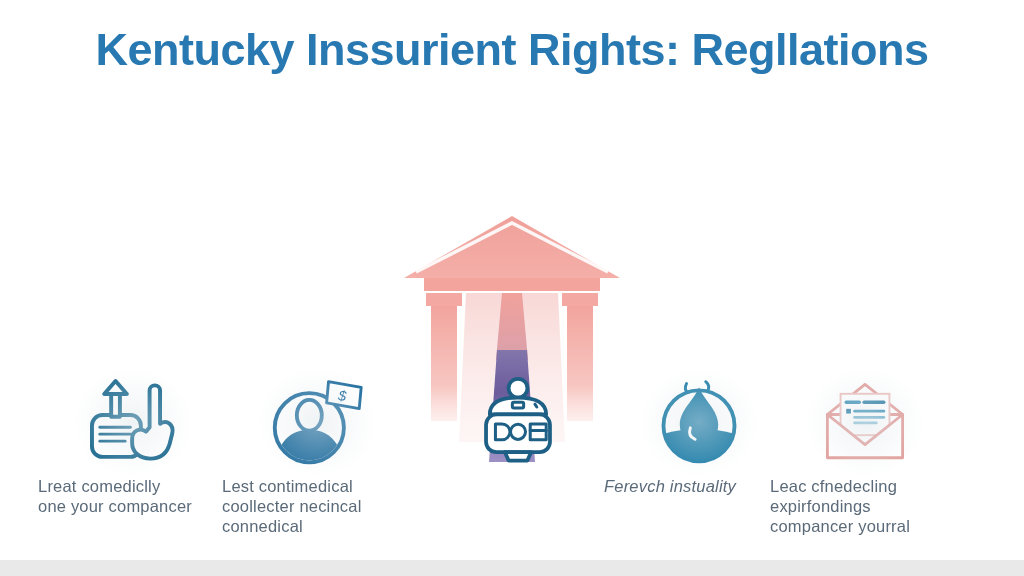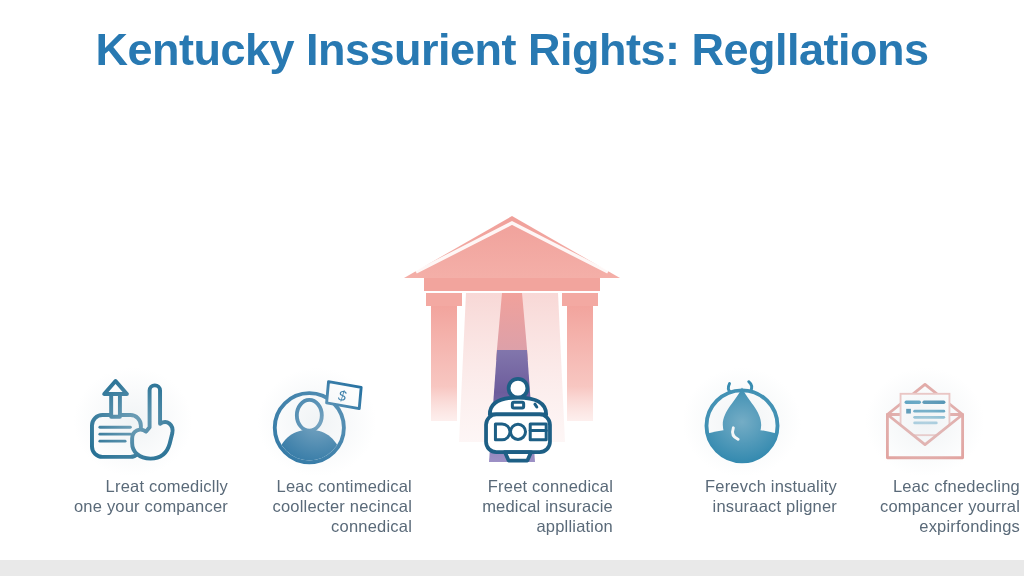--- a/index.html
+++ b/index.html
@@ -7,34 +7,34 @@
     position:relative;width:1024px;height:560px;margin:0 auto;
     background:#ffffff;overflow:hidden;
     font-family:"Liberation Sans",sans-serif;
   }
   .title{
     position:absolute;left:0;top:24px;width:1024px;
     text-align:center;font-size:45px;font-weight:bold;
     color:#2879B2;letter-spacing:-0.5px;margin:0;
   }
   .building{position:absolute;left:402px;top:212px;width:220px;height:250px;z-index:1;}
-  .item{position:absolute;top:374px;width:190px;z-index:2;text-align:right;}
+  .item{position:absolute;top:374px;width:190px;z-index:2;text-align:left;}
   .item .icon-wrap{
     position:relative;height:96px;display:flex;align-items:center;justify-content:center;
   }
   .icon-halo{
     position:absolute;left:50%;top:50%;width:120px;height:110px;transform:translate(-50%,-50%);
     background:radial-gradient(ellipse at center, rgba(222,229,233,0.45) 0%, rgba(222,229,233,0) 70%);
     border-radius:50%;
   }
   .caption{
     margin-top:6px;font-size:16.5px;line-height:20px;color:#5A6A79;letter-spacing:0.2px;
   }
   .caption span{display:block;}
-  .item1{left:38px;} .item2{left:222px;} .item3{left:423px;} .item4{left:647px;} .item5{left:830px;}
+  .item1{left:38px;} .item2{left:222px;} .item3{left:423px;} .item4{left:604px;font-style:italic;} .item5{left:770px;}
   svg{display:block;}
 </style>
 </head>
 <body>
 
 <div class="canvas">
 
   <h1 class="title">Kentucky Inssurient Rights: Regllations</h1>
 
   <svg class="building" viewBox="0 0 220 250" aria-hidden="true">
@@ -114,21 +114,21 @@
         <circle cx="42" cy="56" r="36" fill="none" stroke="#2470A0" stroke-width="4"></circle>
         <polygon points="62,8 96,14 94,36 60,30" fill="#ffffff" stroke="#2470A0" stroke-width="3" stroke-linejoin="round"></polygon>
         <text x="72" y="28" font-family="Liberation Sans, sans-serif" font-size="15" font-style="italic" fill="#2470A0" transform="rotate(6 78 24)">$</text>
         <g clip-path="url(#pClip)">
           <path d="M6,92 C12,66 26,58 42,58 C58,58 72,66 78,92 Z" fill="#2470A0"></path>
         </g>
         <ellipse cx="42" cy="43" rx="13" ry="16" fill="#ffffff" stroke="#2470A0" stroke-width="4"></ellipse>
       </svg>
     </div>
     <p class="caption">
-      <span>Leac contimedical</span>
+      <span>Lest contimedical</span>
       <span>coollecter necincal</span>
       <span>connedical</span>
     </p>
   </div>
 
   <div class="item item3">
     <div class="icon-wrap">
       <svg width="94" height="96" viewBox="0 0 100 100">
         <g fill="#ffffff" stroke="#1D5F85" stroke-width="4" stroke-linejoin="round" stroke-linecap="round">
           <circle cx="50" cy="14" r="10"></circle>
@@ -139,42 +139,36 @@
         <g fill="none" stroke="#1D5F85" stroke-width="3.2" stroke-linejoin="round" stroke-linecap="round">
           <rect x="44" y="29" width="12" height="6" rx="1.5"></rect>
           <path d="M68,31 l2,3"></path>
           <path d="M26,52 h7 a8.5,8.5 0 0 1 0,17 h-7 z"></path>
           <circle cx="50" cy="60.5" r="8"></circle>
           <rect x="63" y="52" width="17" height="17"></rect>
           <line x1="63" y1="59" x2="80" y2="59"></line>
         </g>
       </svg>
     </div>
-    <p class="caption">
-      <span>Freet connedical</span>
-      <span>medical insuracie</span>
-      <span>applliation</span>
-    </p>
   </div>
 
   <div class="item item4">
     <div class="icon-wrap">
       <div class="icon-halo"></div>
       <svg width="100" height="96" viewBox="0 0 100 100">
         <circle cx="50" cy="54" r="37" fill="none" stroke="#1E7EA8" stroke-width="4"></circle>
         <path d="M14,62 Q50,52 86,62 A37,37 0 0 1 14,62 Z" fill="#1E7EA8"></path>
         <path d="M50,14 C56,28 70,38 70,53 A20,20 0 1 1 30,53 C30,38 44,28 50,14 Z" fill="#1E7EA8"></path>
         <path d="M41,56 q-3,9 5,12" fill="none" stroke="#ffffff" stroke-width="3" stroke-linecap="round"></path>
         <path d="M37,10 q-3,6 1,9" fill="none" stroke="#1E7EA8" stroke-width="3" stroke-linecap="round"></path>
         <path d="M57,8 q5,4 2,10" fill="none" stroke="#1E7EA8" stroke-width="3" stroke-linecap="round"></path>
       </svg>
     </div>
     <p class="caption">
       <span>Ferevch instuality</span>
-      <span>insuraact pligner</span>
     </p>
   </div>
 
   <div class="item item5">
     <div class="icon-wrap">
       <div class="icon-halo"></div>
       <svg width="100" height="94" viewBox="0 0 100 100">
         <polygon points="10,42 50,10 90,42" fill="#ffffff" stroke="#E2A19D" stroke-width="3" stroke-linejoin="round"></polygon>
         <rect x="24" y="20" width="52" height="44" fill="#ffffff" stroke="#ECC0BD" stroke-width="2"></rect>
         <g stroke-linecap="round">
@@ -183,18 +177,18 @@
           <rect x="30" y="36" width="5" height="5" fill="#2E7FA6"></rect>
           <line x1="39" y1="38.5" x2="70" y2="38.5" stroke="#3E93B8" stroke-width="3"></line>
           <line x1="39" y1="45" x2="70" y2="45" stroke="#6FB1CC" stroke-width="3"></line>
           <line x1="39" y1="51" x2="62" y2="51" stroke="#8CC0D8" stroke-width="3"></line>
         </g>
         <path d="M10,42 L50,74 L90,42 L90,88 L10,88 Z" fill="#ffffff" stroke="#E2A19D" stroke-width="3" stroke-linejoin="round"></path>
       </svg>
     </div>
     <p class="caption">
       <span>Leac cfnedecling</span>
+      <span>expirfondings</span>
       <span>compancer yourral</span>
-      <span>expirfondings</span>
     </p>
   </div>
 
 </div>
 
 </body></html>

